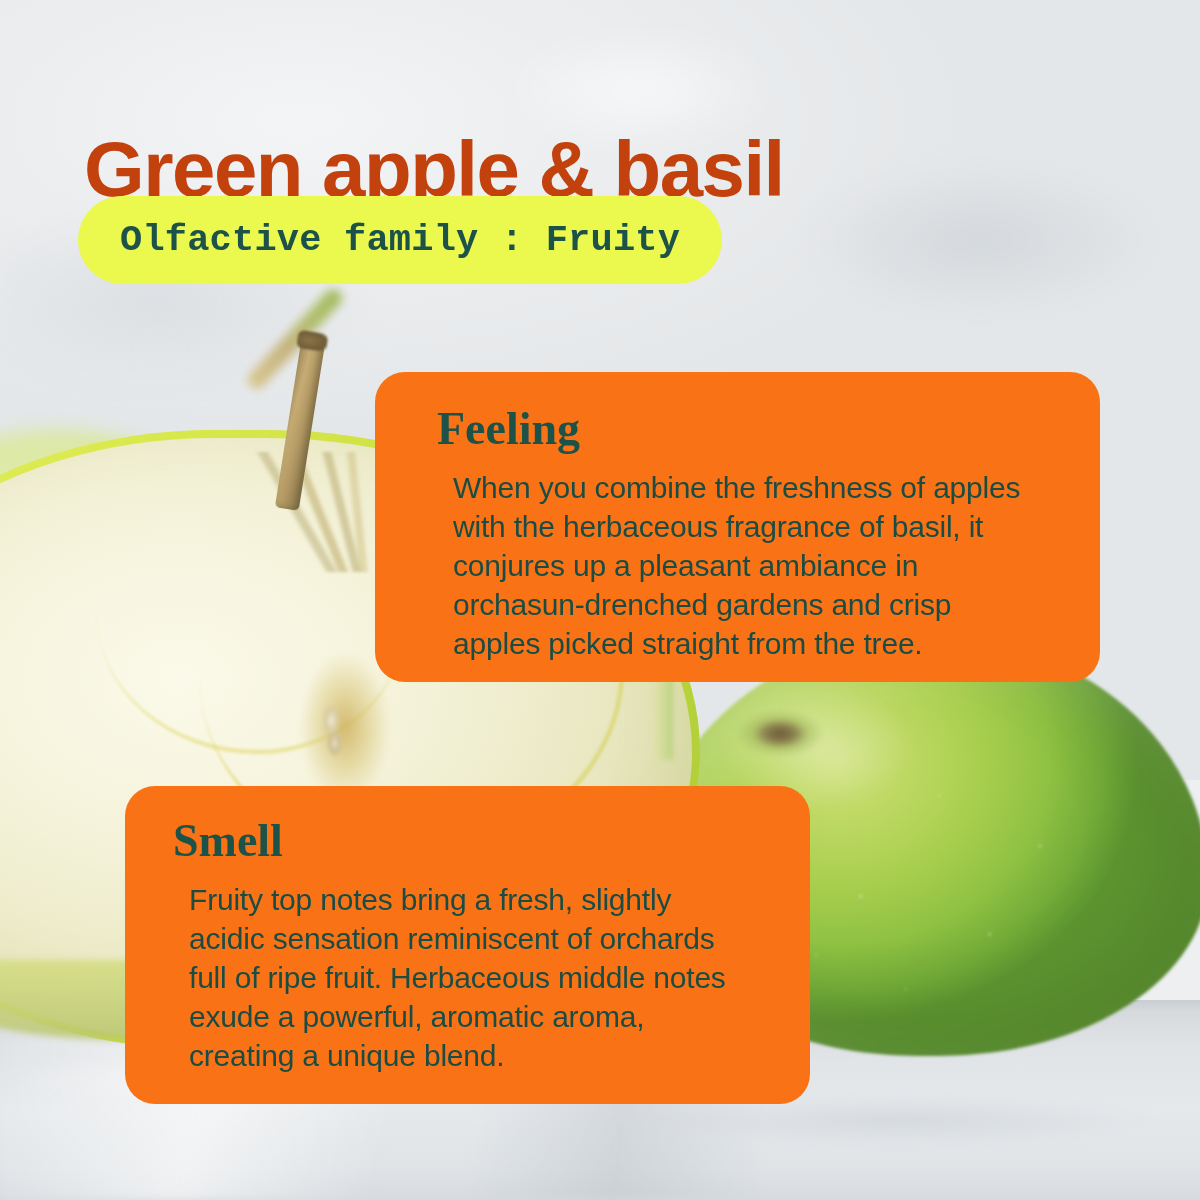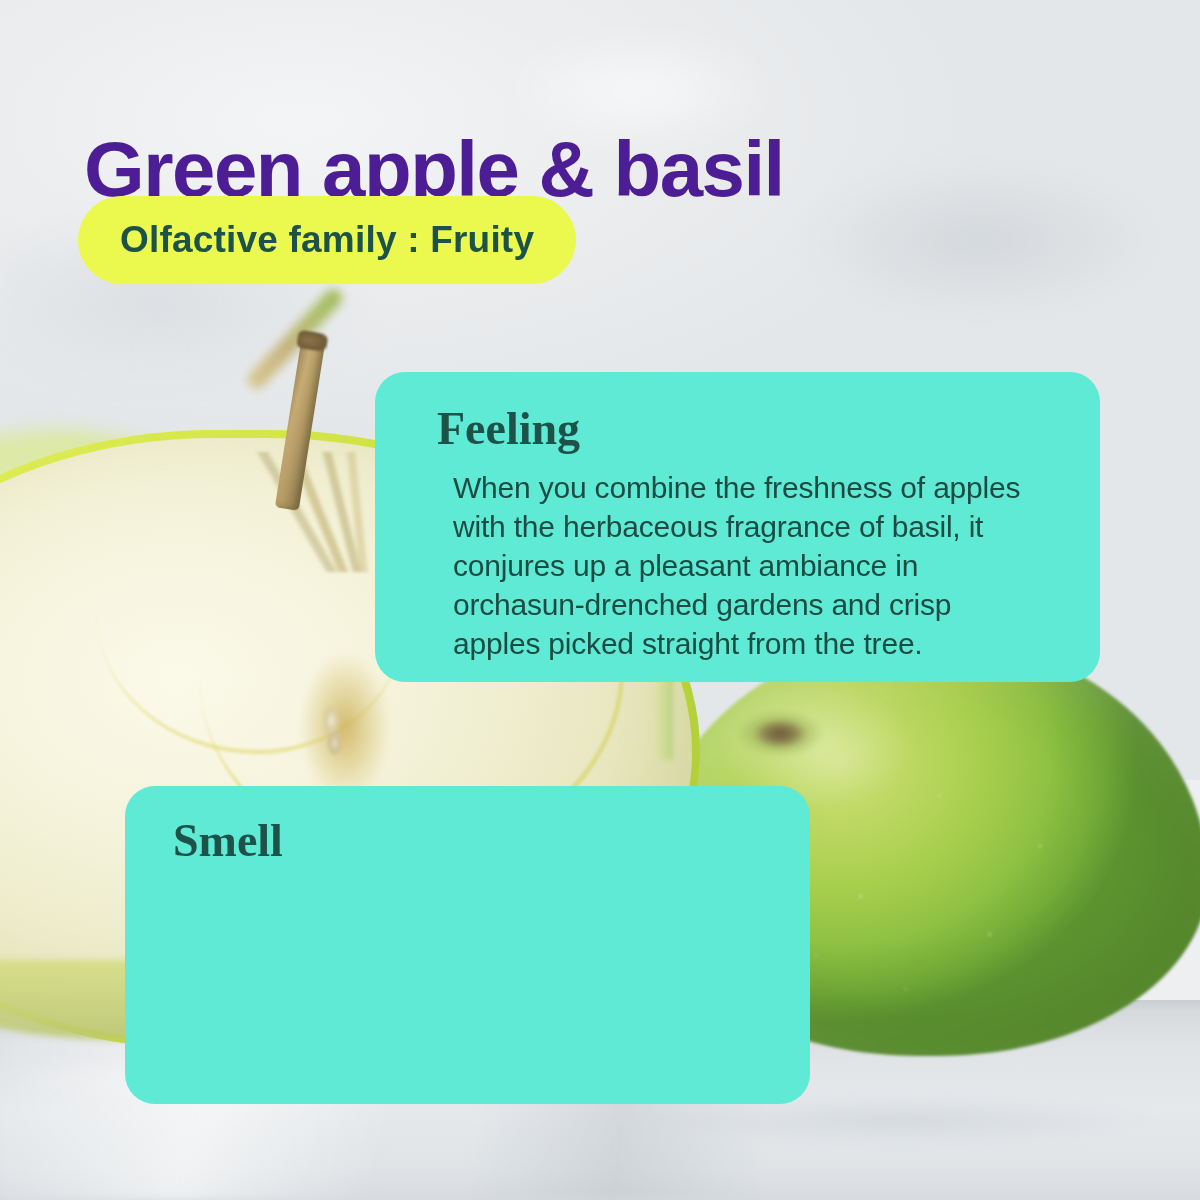--- a/index.html
+++ b/index.html
@@ -255,44 +255,44 @@
     filter: blur(3.4px);
   }
 
   
   .title {
     position: absolute;
     left: 84px; top: 78px;
     font-size: 78px;
     font-weight: bold;
     letter-spacing: -1.5px;
-    color: #4c1d95;
+    color: #c2410c;
     line-height: 1;
     white-space: nowrap;
   }
   .badge {
     position: absolute;
     left: 78px; top: 196px;
     height: 88px;
     padding: 0 42px;
     display: flex;
     align-items: center;
     border-radius: 44px;
     background: #ebf84e;
-    font-family: Liberation Sans, sans-serif;
+    font-family: Liberation Mono, monospace;
     font-weight: bold;
     font-size: 37px;
     color: #1d5249;
     letter-spacing: .2px;
     white-space: nowrap;
   }
 
   .card {
     position: absolute;
-    background: #5eead4;
+    background: #f97316;
     border-radius: 30px;
     box-sizing: border-box;
   }
   .card-feeling {
     left: 375px; top: 372px;
     width: 725px; height: 310px;
     padding: 34px 40px 30px 62px;
   }
   .card-smell {
     left: 125px; top: 786px;
@@ -348,15 +348,16 @@
 
   <div class="badge">Olfactive family : Fruity</div>
 
   <div class="card card-feeling">
     <p class="card-heading">Feeling</p>
     <p class="card-body">When you combine the freshness of apples with the herbaceous fragrance of basil, it conjures up a pleasant ambiance in orchasun-drenched gardens and crisp apples picked straight from the tree.</p>
   </div>
 
   <div class="card card-smell">
     <p class="card-heading">Smell</p>
+    <p class="card-body">Fruity top notes bring a fresh, slightly acidic sensation reminiscent of orchards full of ripe fruit. Herbaceous middle notes exude a powerful, aromatic aroma, creating a unique blend.</p>
   </div>
 
 </div>
 
 </body></html>

